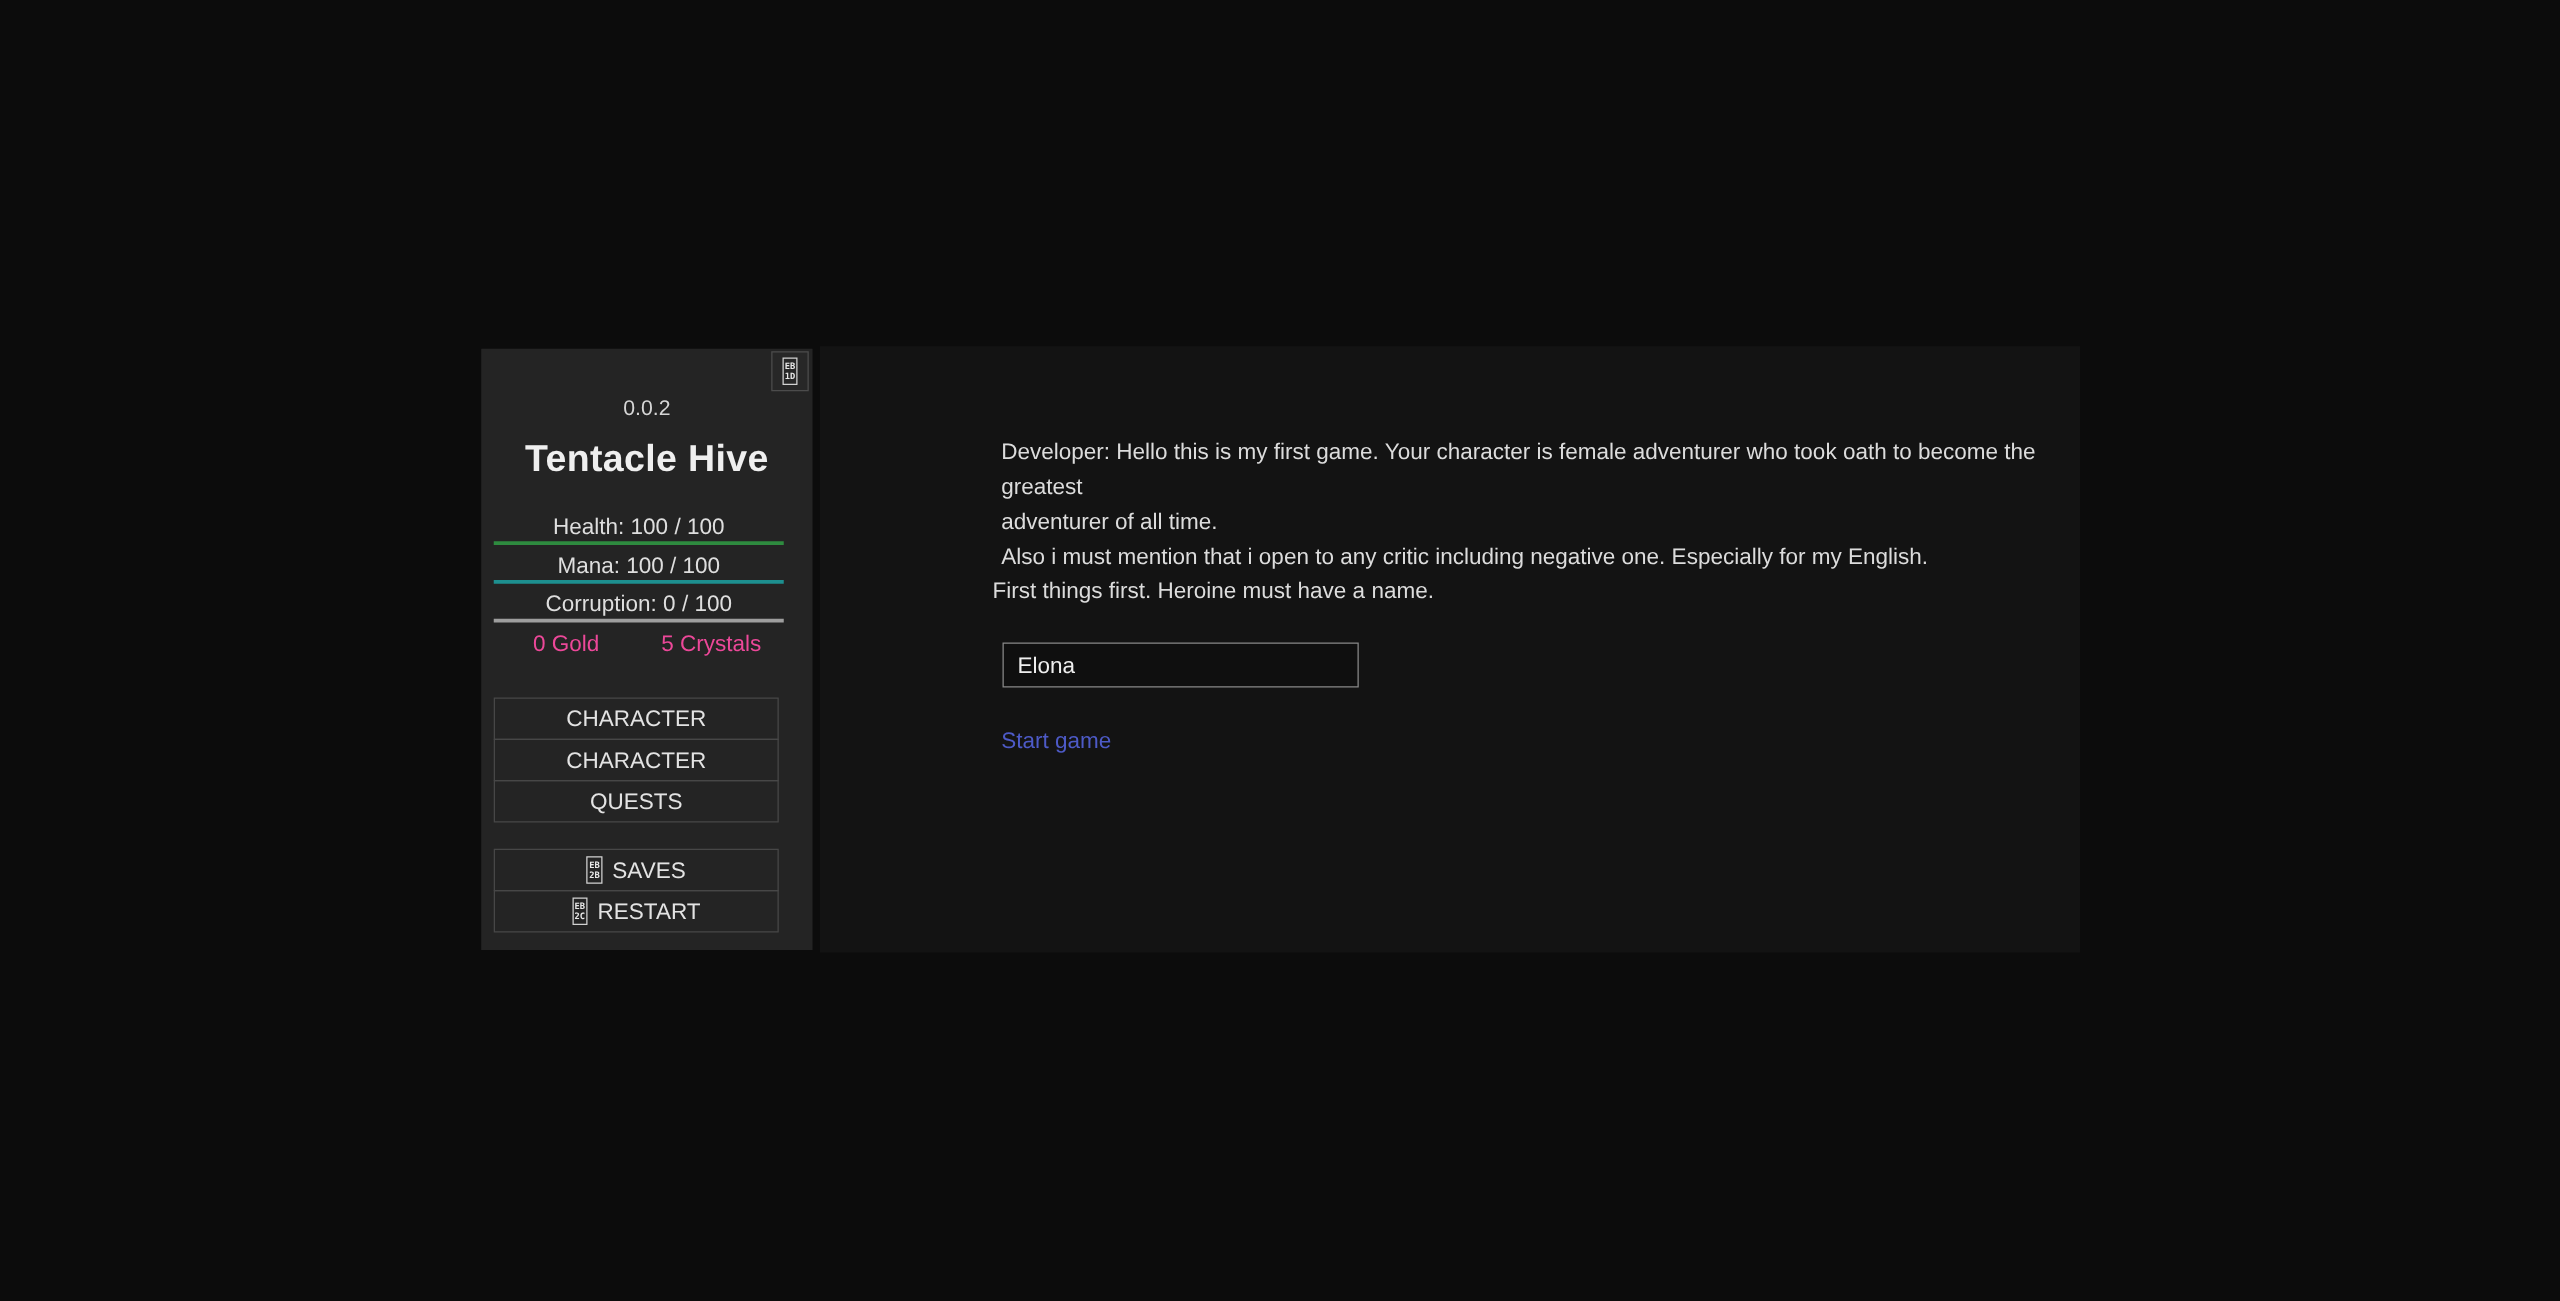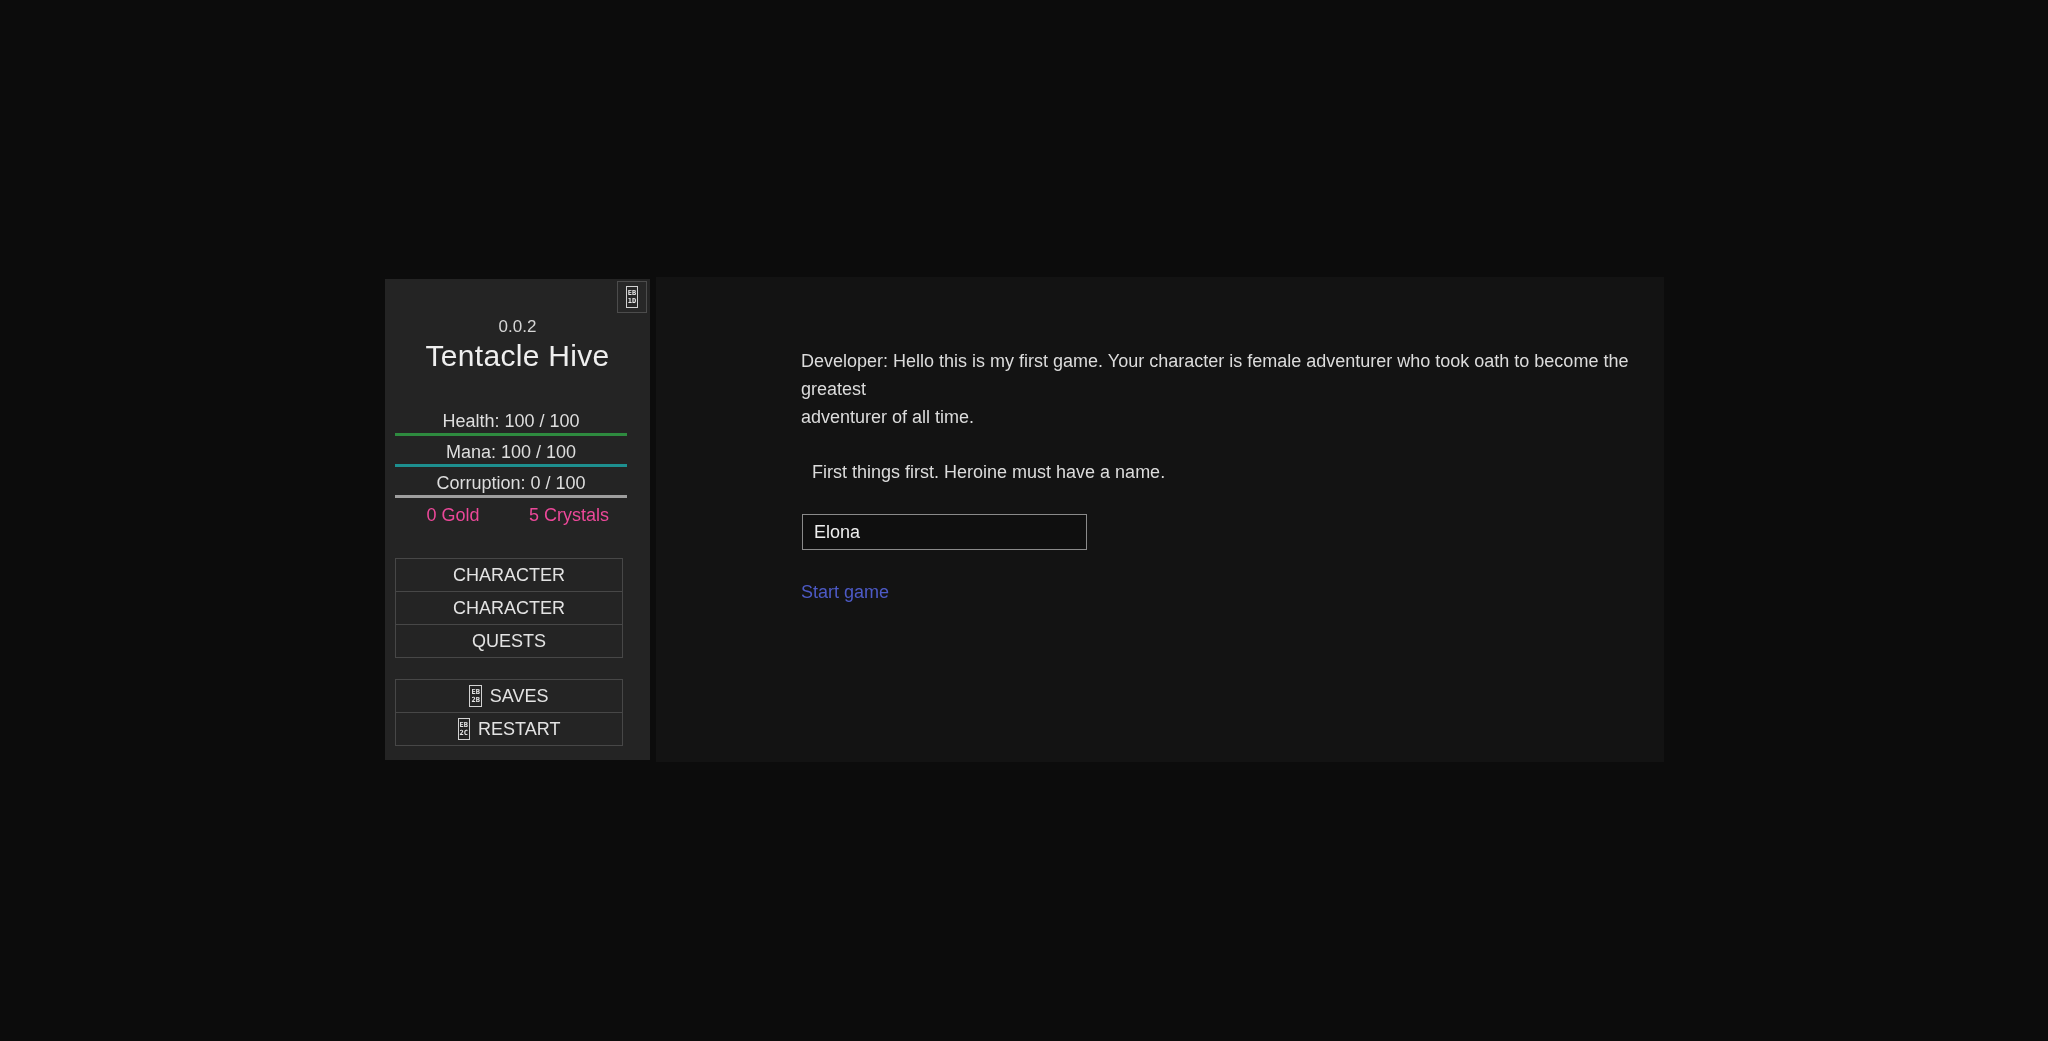--- a/index.html
+++ b/index.html
@@ -34,22 +34,22 @@
     font-size:7px; line-height:8px; font-weight:bold;
     color:#e9e9e9;
     padding:2px 1px;
     letter-spacing:0;
   }
   .version {
     position:absolute; top:38px; left:0; right:0;
     text-align:center; font-size:17px; color:#d6d6d6;
   }
   .game-title {
-    position:absolute; top:60px; left:0; right:0;
-    text-align:center; font-size:30px; font-weight:normal;
+    position:absolute; top:72px; left:0; right:0;
+    text-align:center; font-size:30px; font-weight:bold;
     color:#efefef; letter-spacing:0.3px;
   }
   .stats { position:absolute; top:131px; left:10px; right:23px; }
   .stat { margin-bottom:5px; }
   .stat-label {
     text-align:center; font-size:18px; line-height:22px; color:#dedede;
   }
   .stat-bar { height:3px; margin-top:1px; }
   .currency-row {
     position:absolute; top:225px; left:10px; right:23px;
@@ -75,21 +75,21 @@
   .passage {
     position:absolute; left:656px; top:277px;
     width:1008px; height:485px;
     background:#131313;
   }
   .para {
     position:absolute; left:145px; top:70px;
     font-size:18px; line-height:28px; color:#dcdcdc;
   }
   .prompt {
-    position:absolute; left:156px; top:181px;
+    position:absolute; left:138px; top:181px;
     font-size:18px; line-height:28px; color:#dcdcdc;
   }
   .name-input {
     position:absolute; left:146px; top:237px;
     width:285px; height:36px;
     background:#0f0f0f;
     border:1px solid #8a8a8a;
     color:#eeeeee; font-size:18px;
     font-family:"Liberation Sans", sans-serif;
     padding:0 0 0 11px;
@@ -166,20 +166,21 @@
     </button>
   </div>
 
 </div>
 
 <div class="passage">
 
   <div class="para">
     <div>Developer: Hello this is my first game. Your character is female adventurer who took oath to become the greatest</div>
     <div>adventurer of all time.</div>
+    <div>Also i must mention that i open to any critic including negative one. Especially for my English.</div>
   </div>
 
   <div class="prompt">First things first. Heroine must have a name.</div>
 
   <input class="name-input" type="text" value="Elona" style="">
 
   <a class="start-link" style="color: rgb(77, 90, 198);">Start game</a>
 
 </div>
 

